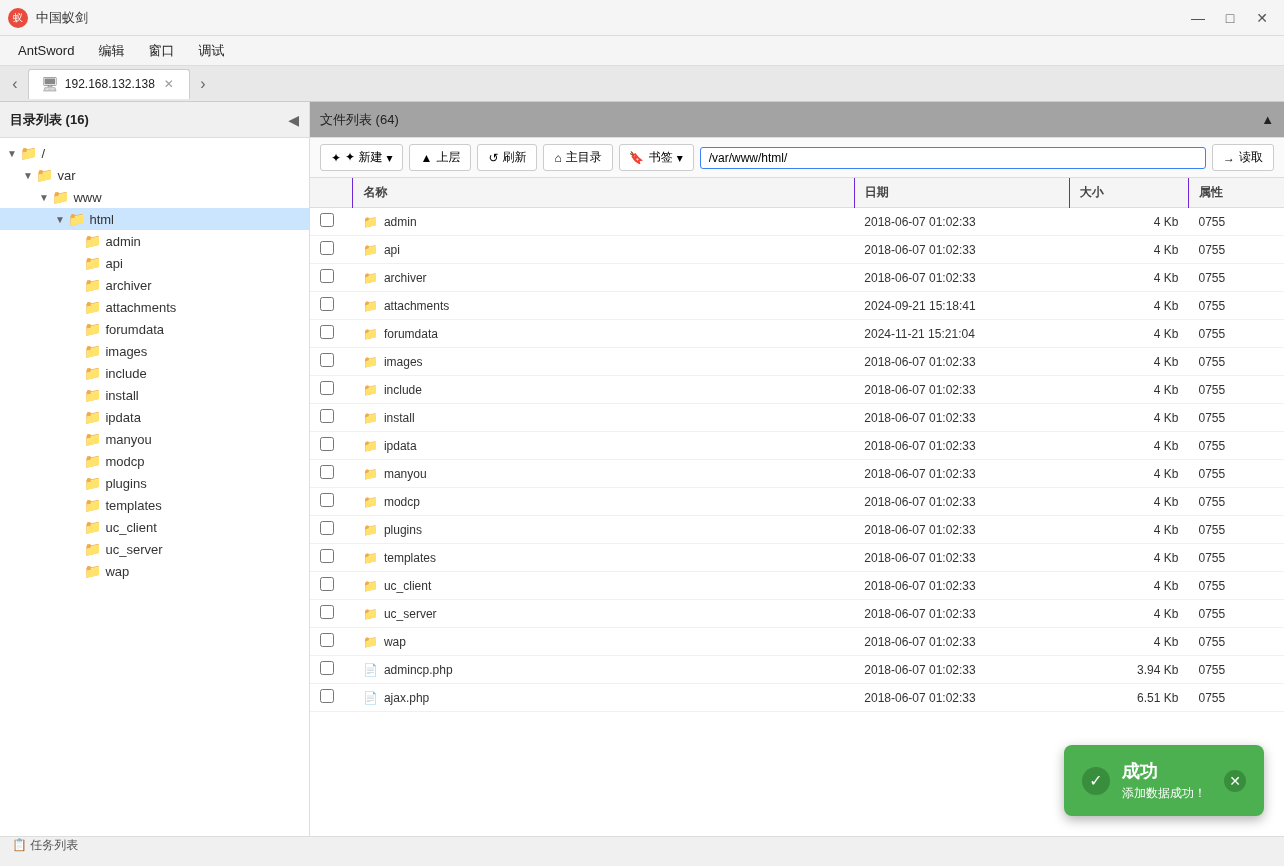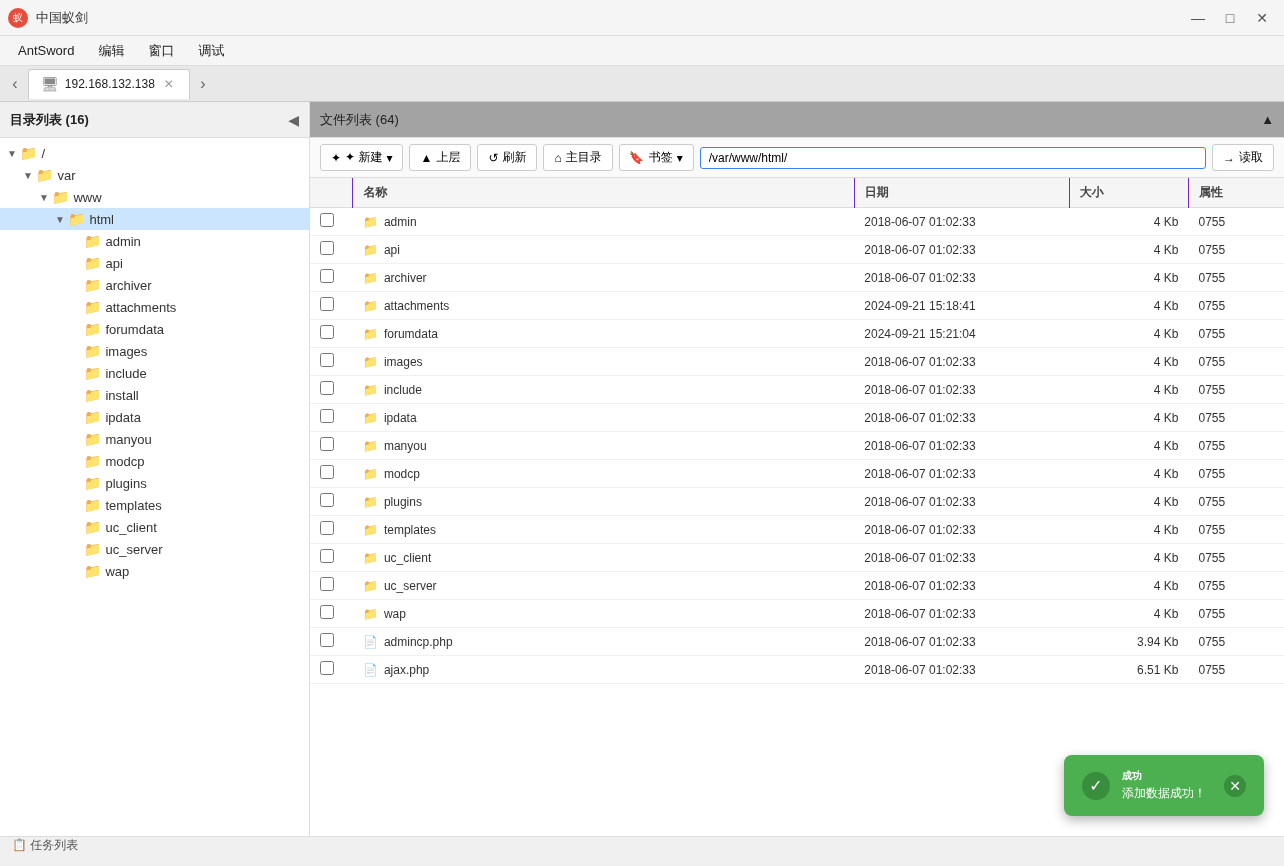--- a/index.html
+++ b/index.html
@@ -63,21 +63,21 @@
     .folder-icon { color: #e6a817; margin-right: 6px; }
     .file-icon { color: #4a90d9; margin-right: 6px; }
     .checkbox { width: 14px; height: 14px; cursor: pointer; }
 
     
     .status-bar { background: #f0f0f0; height: 30px; border-top: 1px solid #ddd; display: flex; padding: 0 12px; font-size: 12px; color: #555; }
 
     
     .toast { position: fixed; bottom: 50px; right: 20px; background: #4caf50; color: white; border-radius: 8px; padding: 14px 18px; display: flex; align-items: center; gap: 12px; box-shadow: 0 4px 12px rgba(0,0,0,0.3); z-index: 999; min-width: 200px; }
     .toast-check { width: 28px; height: 28px; background: #388e3c; border-radius: 50%; display: flex; align-items: center; justify-content: center; font-size: 16px; flex-shrink: 0; }
-    .toast-text .toast-title { font-size: 10px; font-weight: bold; }
+    .toast-text .toast-title { font-size: 18px; font-weight: bold; }
     .toast-text .toast-sub { font-size: 12px; margin-top: 2px; }
     .toast-close { margin-left: auto; cursor: pointer; width: 22px; height: 22px; background: #388e3c; border-radius: 50%; display: flex; align-items: center; justify-content: center; font-size: 14px; flex-shrink: 0; }
 
     
     ::-webkit-scrollbar { width: 8px; height: 8px; }
     ::-webkit-scrollbar-track { background: #f0f0f0; }
     ::-webkit-scrollbar-thumb { background: #ccc; border-radius: 4px; }
   </style>
 </head>
 <body>
@@ -314,34 +314,41 @@
             <tr>
               <td class="col-check"><input type="checkbox" class="checkbox" style=""></td>
               <td class="col-name"><span class="folder-icon">📁</span>attachments</td>
               <td class="col-date">2024-09-21 15:18:41</td>
               <td class="col-size" style="text-align: right;">4 Kb</td>
               <td class="col-attr">0755</td>
             </tr>
             <tr>
               <td class="col-check"><input type="checkbox" class="checkbox" style=""></td>
               <td class="col-name"><span class="folder-icon">📁</span>forumdata</td>
-              <td class="col-date">2024-09-21 15:21:04</td>
+              <td class="col-date">2024-11-21 15:21:04</td>
               <td class="col-size" style="text-align: right;">4 Kb</td>
               <td class="col-attr">0755</td>
             </tr>
             <tr>
               <td class="col-check"><input type="checkbox" class="checkbox" style=""></td>
               <td class="col-name"><span class="folder-icon">📁</span>images</td>
               <td class="col-date">2018-06-07 01:02:33</td>
               <td class="col-size" style="text-align: right;">4 Kb</td>
               <td class="col-attr">0755</td>
             </tr>
             <tr>
               <td class="col-check"><input type="checkbox" class="checkbox" style=""></td>
               <td class="col-name"><span class="folder-icon">📁</span>include</td>
+              <td class="col-date">2018-06-07 01:02:33</td>
+              <td class="col-size" style="text-align: right;">4 Kb</td>
+              <td class="col-attr">0755</td>
+            </tr>
+            <tr>
+              <td class="col-check"><input type="checkbox" class="checkbox" style=""></td>
+              <td class="col-name"><span class="folder-icon">📁</span>install</td>
               <td class="col-date">2018-06-07 01:02:33</td>
               <td class="col-size" style="text-align: right;">4 Kb</td>
               <td class="col-attr">0755</td>
             </tr>
             <tr>
               <td class="col-check"><input type="checkbox" class="checkbox" style=""></td>
               <td class="col-name"><span class="folder-icon">📁</span>ipdata</td>
               <td class="col-date">2018-06-07 01:02:33</td>
               <td class="col-size" style="text-align: right;">4 Kb</td>
               <td class="col-attr">0755</td>

